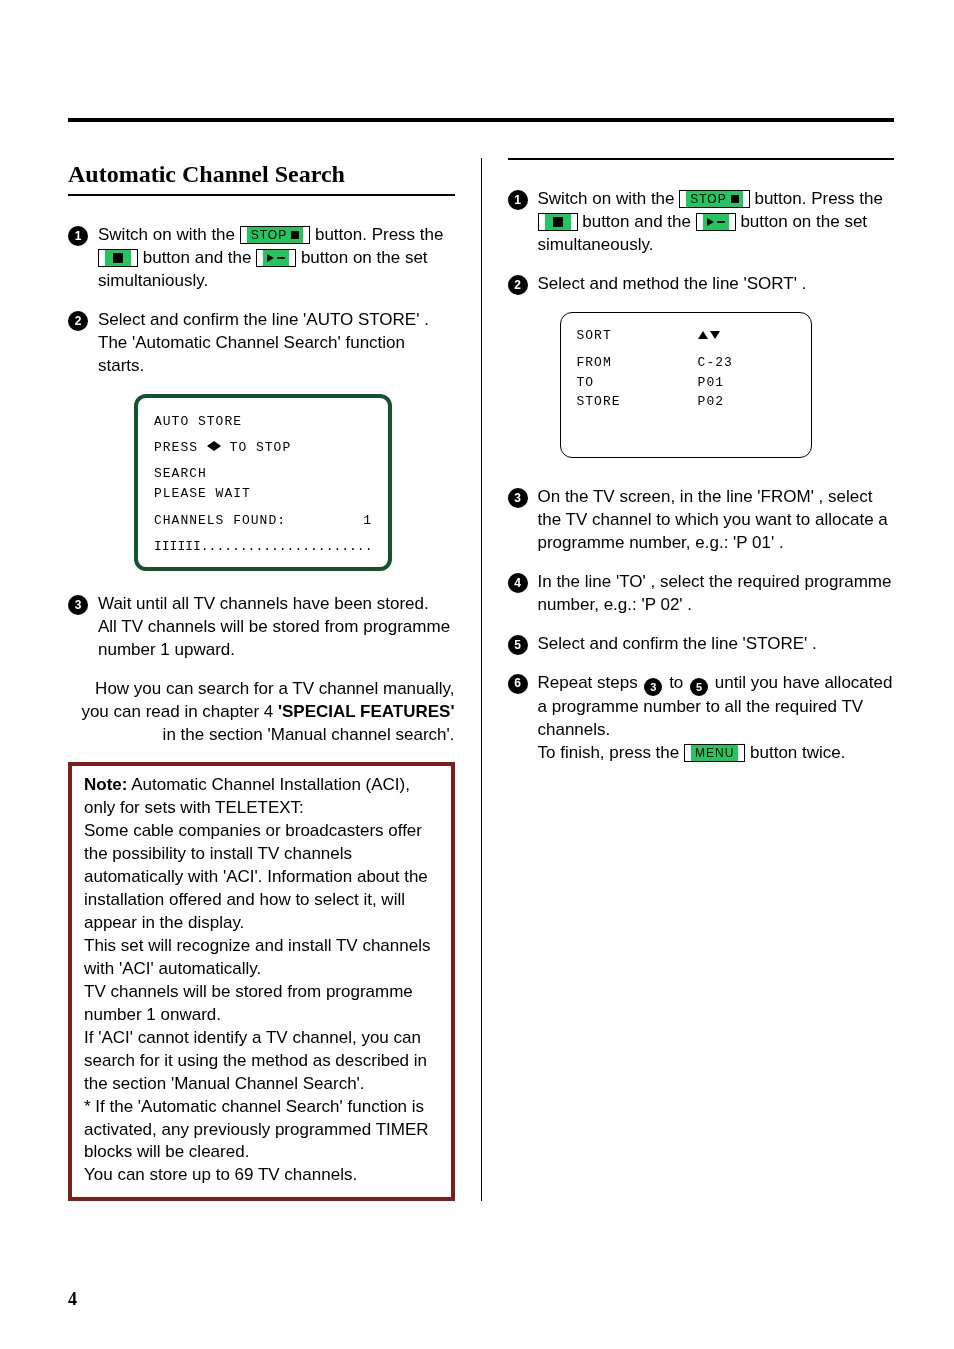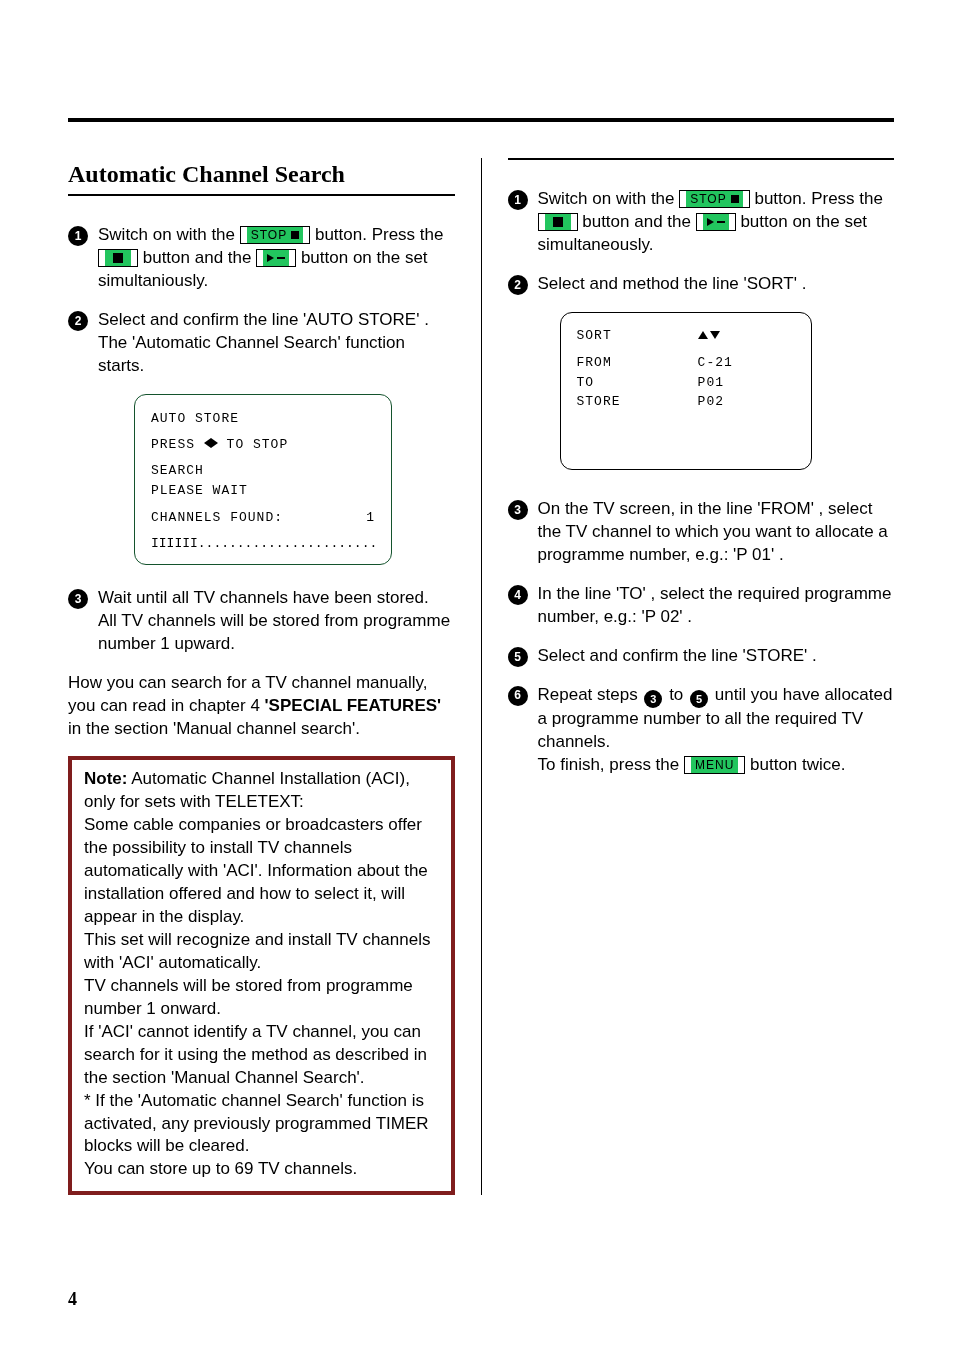--- a/index.html
+++ b/index.html
@@ -105,61 +105,61 @@
   }
   .btn.standby .dash {
     display:inline-block; width:8px; height:2px; background:#000;
     vertical-align: 3px;
   }
   .btn.stop .square {
     display:inline-block; width:8px; height:8px; background:#000;
     vertical-align: 0px; margin-left:4px;
   }
   .osd-box {
-    border: 1px solid #14532d;
+    border: 4px solid #14532d;
     border-radius: 12px;
     padding: 14px 16px 10px 16px;
     font-family: "Courier New", monospace;
     font-size: 13px;
     line-height: 1.55;
     width: 258px;
     margin: 10px 0 22px 66px;
     letter-spacing: 1px;
   }
   .osd-box .row { display:flex; justify-content:space-between;text-align:right; }
   .osd-box .prog {
     letter-spacing: 0;
     white-space: nowrap;
     overflow: hidden;
   }
   .osd-box2 {
     border: 1px solid #000;
     border-radius: 12px;
-    padding: 14px 16px 56px 16px;
+    padding: 14px 16px 44px 16px;
     font-family: "Courier New", monospace;
     font-size: 13px;
     width: 252px;
     margin: 12px 0 28px 52px;
     letter-spacing: 1px;
   }
   .osd-box2 table { border-collapse: collapse; width: 100%; }
   .osd-box2 td { padding: 0 0 2px 0; }
   .tri-up, .tri-down {
     display:inline-block; width:0; height:0;
   }
   .tri-up { border-left:5px solid transparent; border-right:5px solid transparent; border-bottom:8px solid #000; margin-right:2px;}
   .tri-down{ border-left:5px solid transparent; border-right:5px solid transparent; border-top:8px solid #000;}
   .lrarr .l { display:inline-block; width:0;height:0;border-top:5px solid transparent;border-bottom:5px solid transparent;border-right:7px solid #000;}
   .lrarr .r { display:inline-block; width:0;height:0;border-top:5px solid transparent;border-bottom:5px solid transparent;border-left:7px solid #000;}
   .note-box {
     border: 4px solid #7f1d1d;
     padding: 8px 12px 10px 12px;
     margin-top: 10px;
   }
-  .para { margin: 16px 0 16px 0; }
+  .para { margin: 16px 0 16px 0; text-align: right; }
   .bold { font-weight: 700; }
   .page-num {
     position: absolute;
     left: 68px;
     bottom: 38px;
     font-weight: 700;
     font-size: 18px;
     font-family: Georgia, "Times New Roman", serif;
   }
   .spacer { height: 6px; }
@@ -267,21 +267,21 @@
         <tbody>
             <tr>
           <td>SORT</td>
           <td><span class="tri-up"></span><span class="tri-down"></span></td>
         </tr>
         <tr>
               <td colspan="2" style="height:8px"></td>
             </tr>
         <tr>
           <td>FROM</td>
-          <td>C-21</td>
+          <td>C-23</td>
         </tr>
         <tr>
           <td>TO</td>
           <td>P01</td>
         </tr>
         <tr>
           <td>STORE</td>
           <td>P02</td>
         </tr>
       </tbody>

